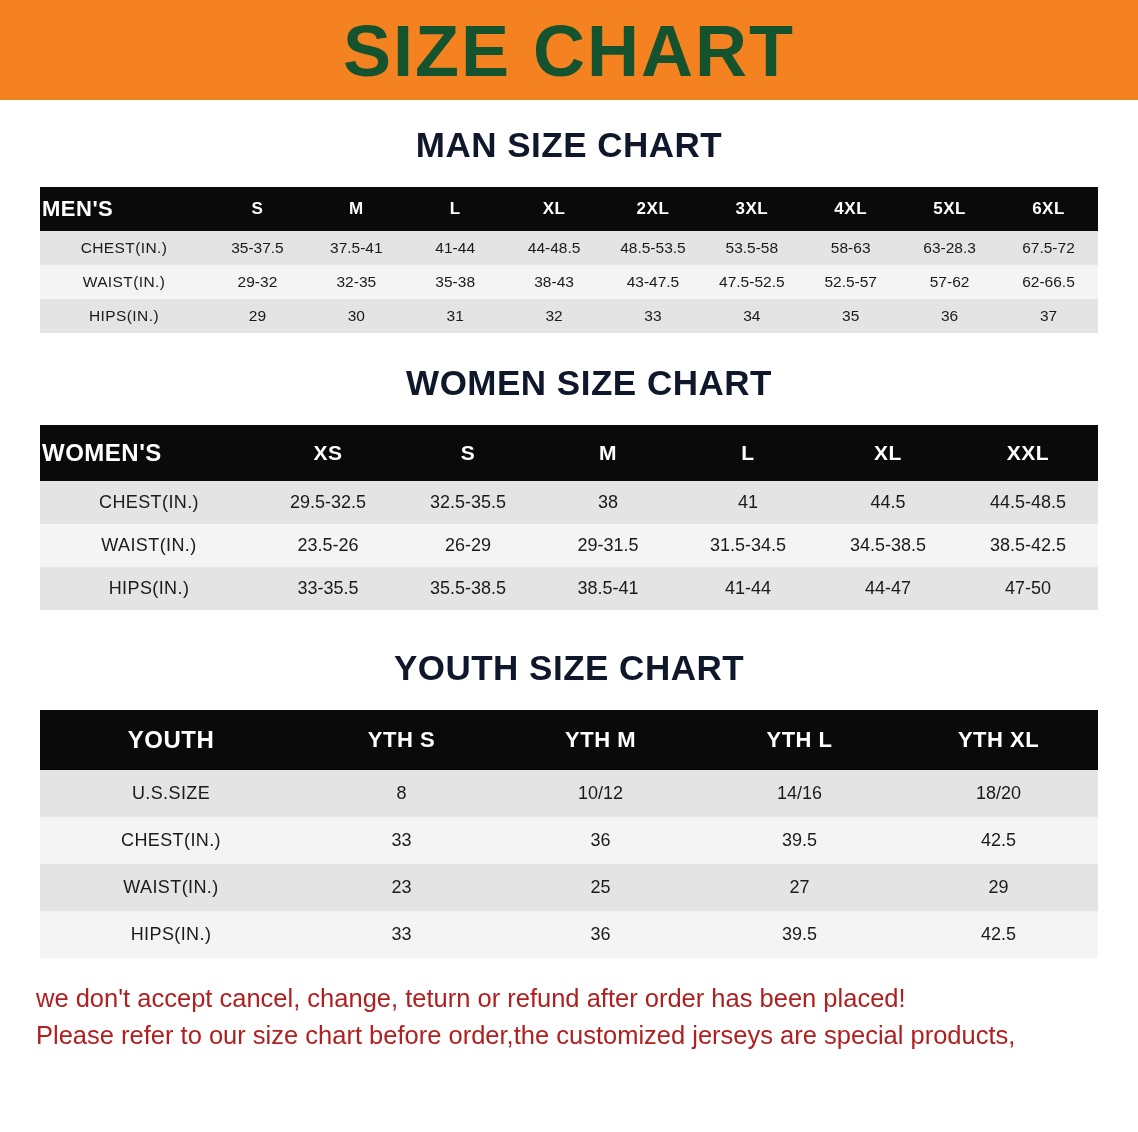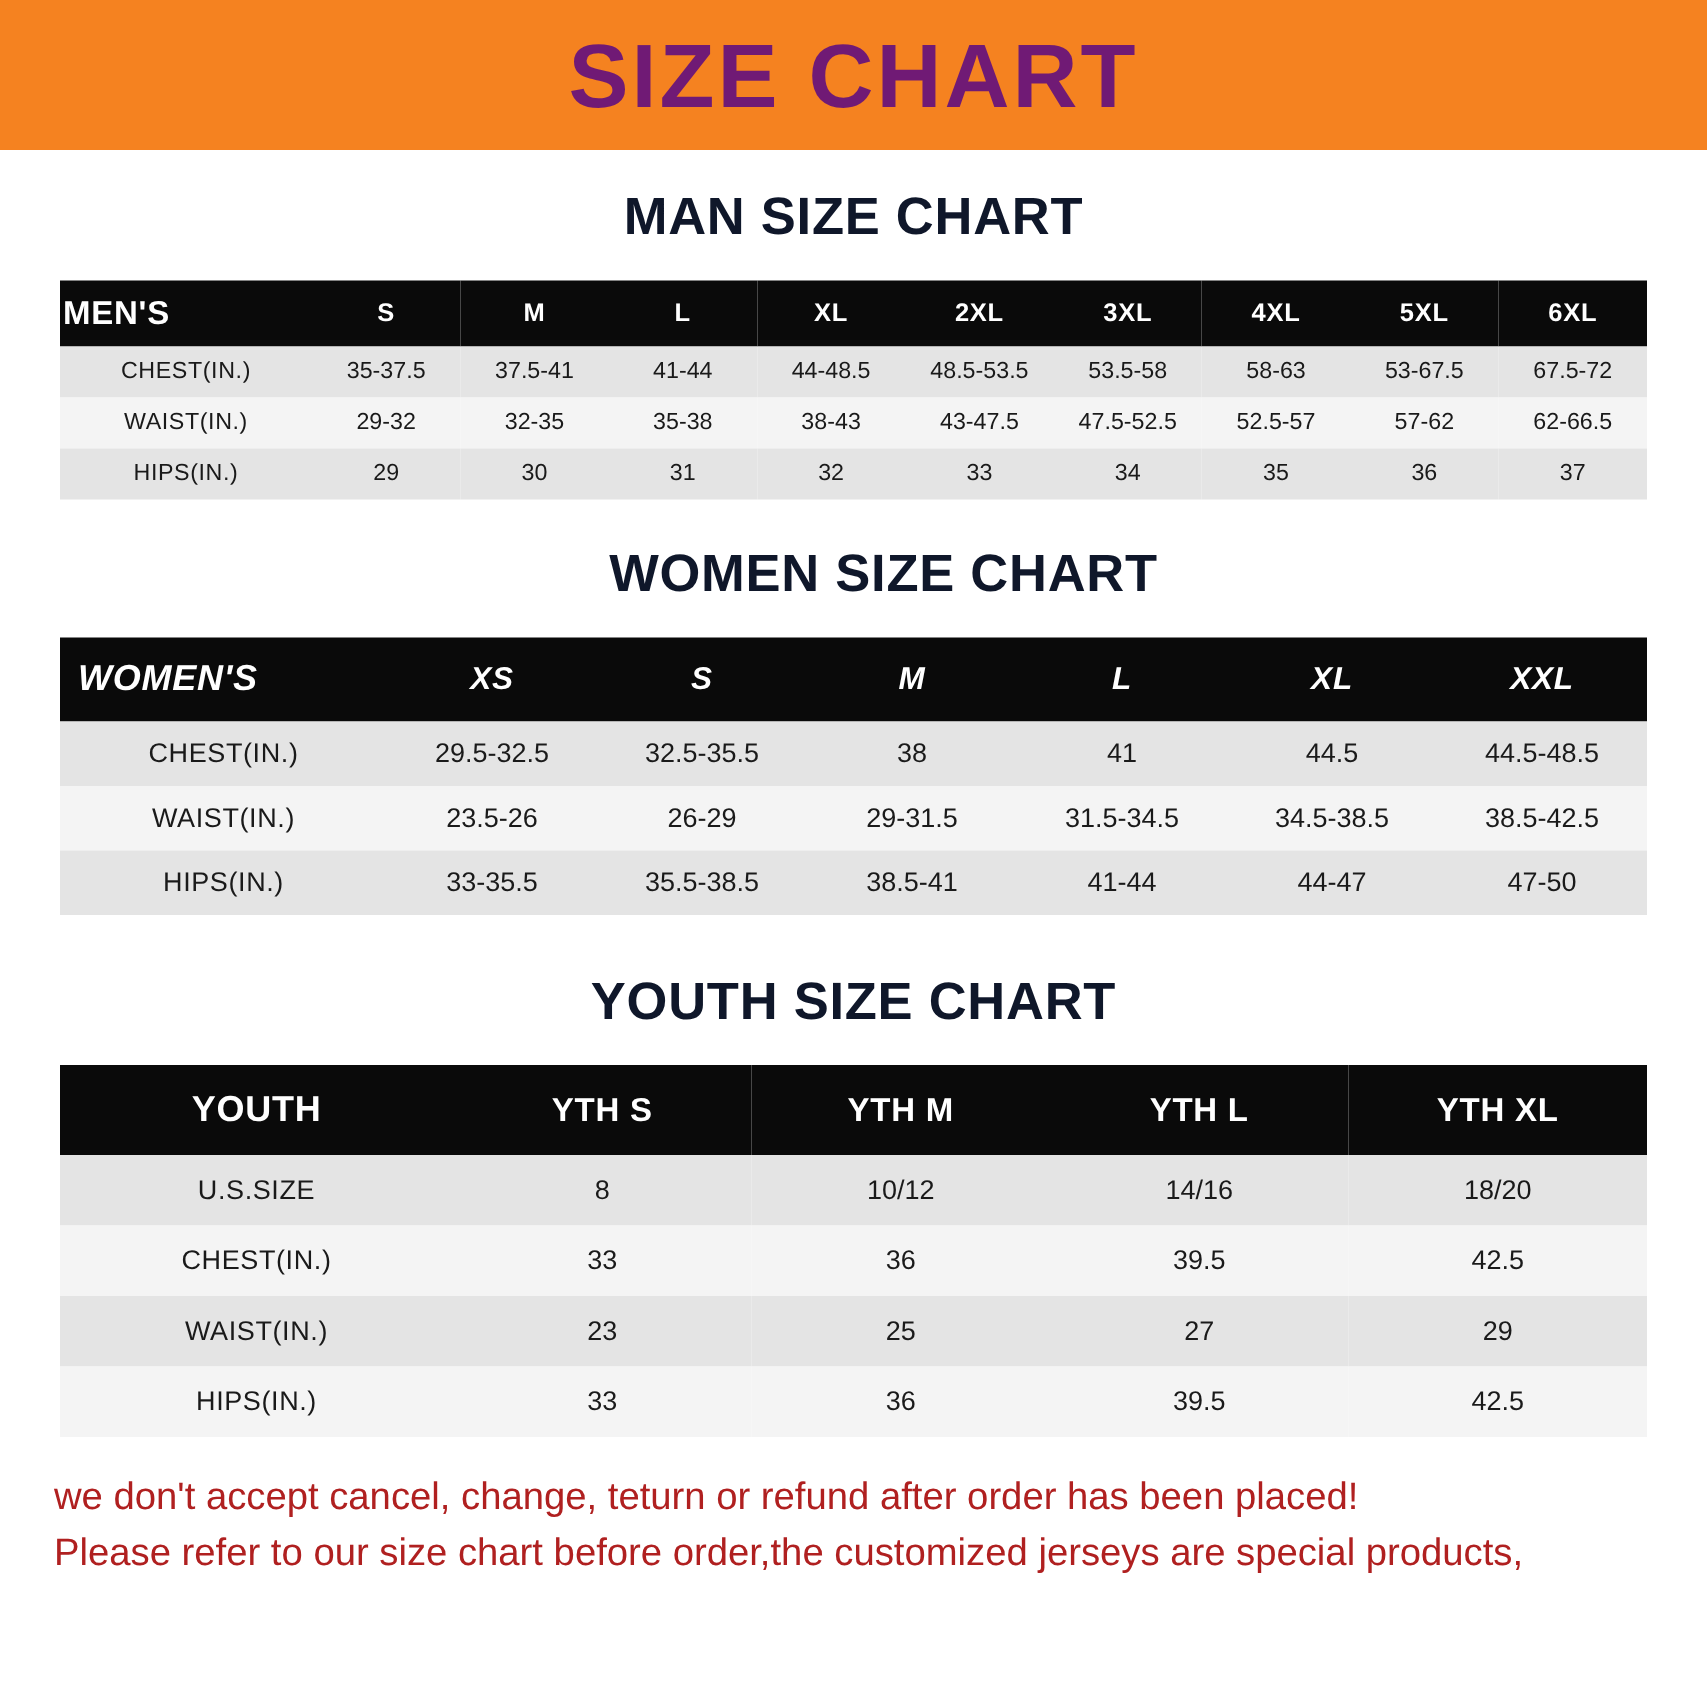--- a/index.html
+++ b/index.html
@@ -26,23 +26,23 @@
     height: 100px;
     background: #f58220;
     display: flex;
     align-items: center;
     justify-content: center;
     box-sizing: border-box;
   }
   .banner-title {
     font-family: "Liberation Sans", sans-serif;
     font-weight: bold;
-    font-size: 60px;
+    font-size: 72px;
     letter-spacing: 2px;
-    color: #701a75;
+    color: #14532d;
     line-height: 1;
     margin-top: 2px;
   }
   
   .section-title {
     text-align: center;
     font-family: "Liberation Sans", sans-serif;
     font-weight: bold;
     font-size: 35px;
     color: #0f172a;
@@ -88,21 +88,21 @@
   tbody tr.odd td { background: #e4e4e4; }
   tbody tr.even td { background: #f4f4f4; }
 
   
   #man-table thead th { font-size: 17px; }
   #man-table thead th.rowhead { font-size: 22px; }
   #man-table tbody td { font-size: 15.5px; }
 
   
   #women-table { margin-top: 0; }
-  #women-table thead th { font-size: 21px; padding: 14px 12px; font-style: italic; }
+  #women-table thead th { font-size: 21px; padding: 14px 2px; }
   #women-table thead th.rowhead { font-size: 24px; }
   #women-table tbody td { font-size: 18px; padding: 11px 2px; }
 
   
   #youth-table thead th { font-size: 22px; padding: 16px 18px; text-align: center; }
   #youth-table thead th.rowhead { font-size: 24px; }
   #youth-table tbody td { font-size: 18px; padding: 13px 10px; }
 
   .tbl-gap-man { margin-top: 22px; }
   .tbl-gap-women { margin-top: 22px; }
@@ -153,21 +153,21 @@
       <tbody>
         <tr class="odd">
           <td class="rowhead">CHEST(IN.)</td>
           <td>35-37.5</td>
           <td>37.5-41</td>
           <td>41-44</td>
           <td>44-48.5</td>
           <td>48.5-53.5</td>
           <td>53.5-58</td>
           <td>58-63</td>
-          <td>53-67.5</td>
+          <td>63-28.3</td>
           <td>67.5-72</td>
         </tr>
         <tr class="even">
           <td class="rowhead">WAIST(IN.)</td>
           <td>29-32</td>
           <td>32-35</td>
           <td>35-38</td>
           <td>38-43</td>
           <td>43-47.5</td>
           <td>47.5-52.5</td>

